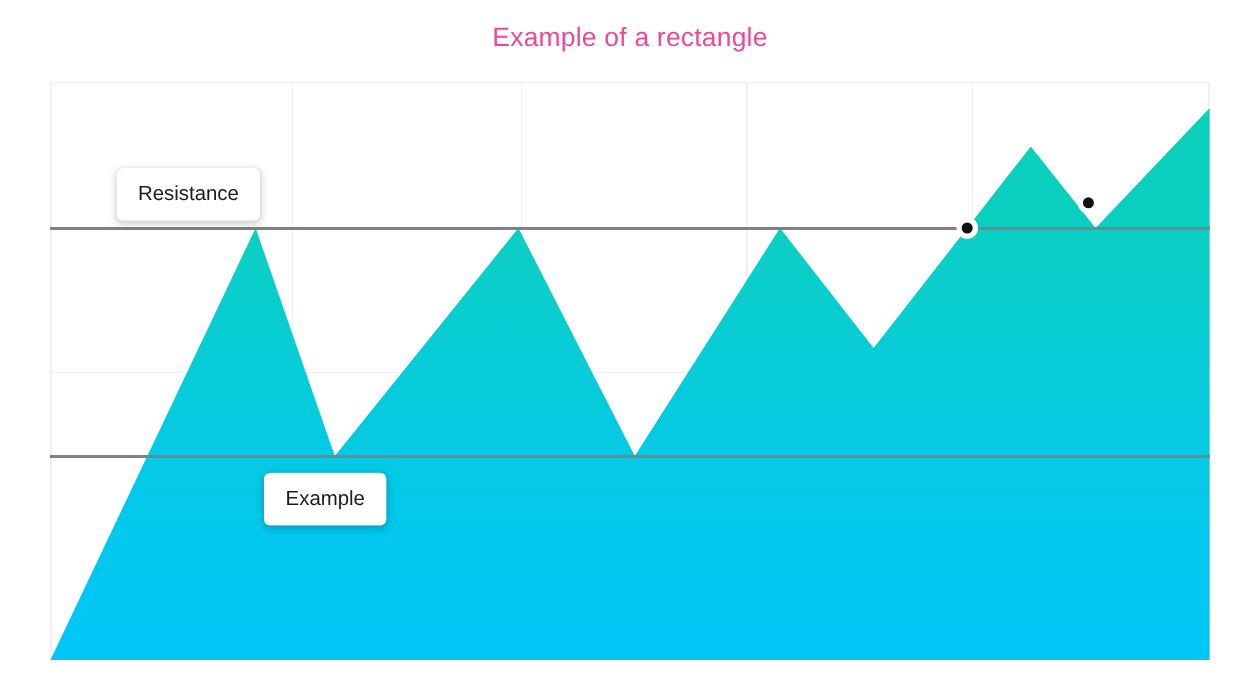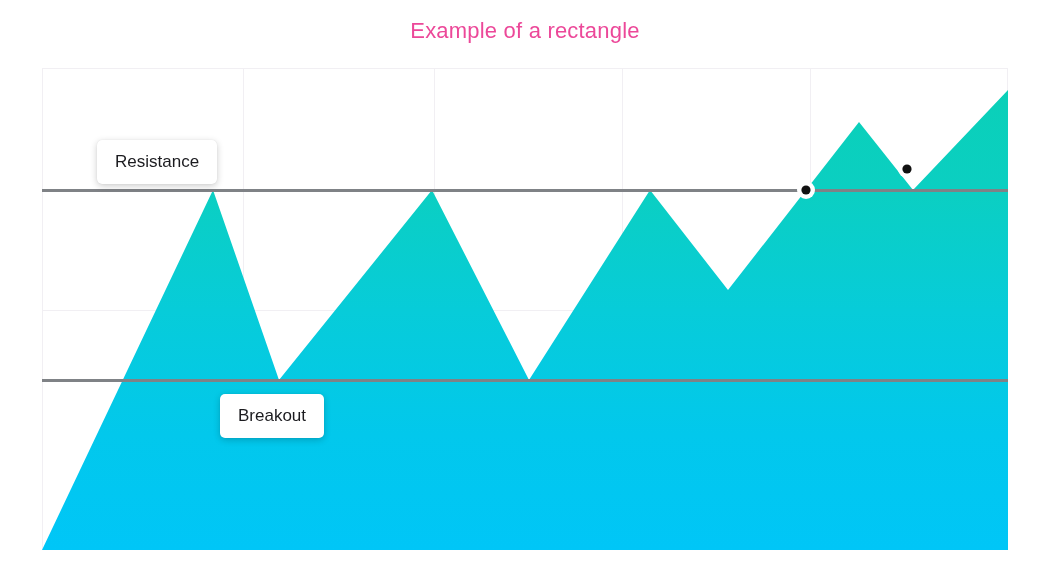--- a/index.html
+++ b/index.html
@@ -109,18 +109,18 @@
       <circle cx="907" cy="169" r="9" fill="#ffffff"></circle>
       <circle cx="907" cy="169" r="4.6" fill="#111111"></circle>
     </g>
   </svg>
 
   <div class="callout" id="label-resistance">
     <span>Resistance</span>
   </div>
 
   <div class="callout" id="label-support">
-    <span>Breakout</span>
+    <span>Example</span>
   </div>
 
 
 
 </div>
 
 </body></html>

